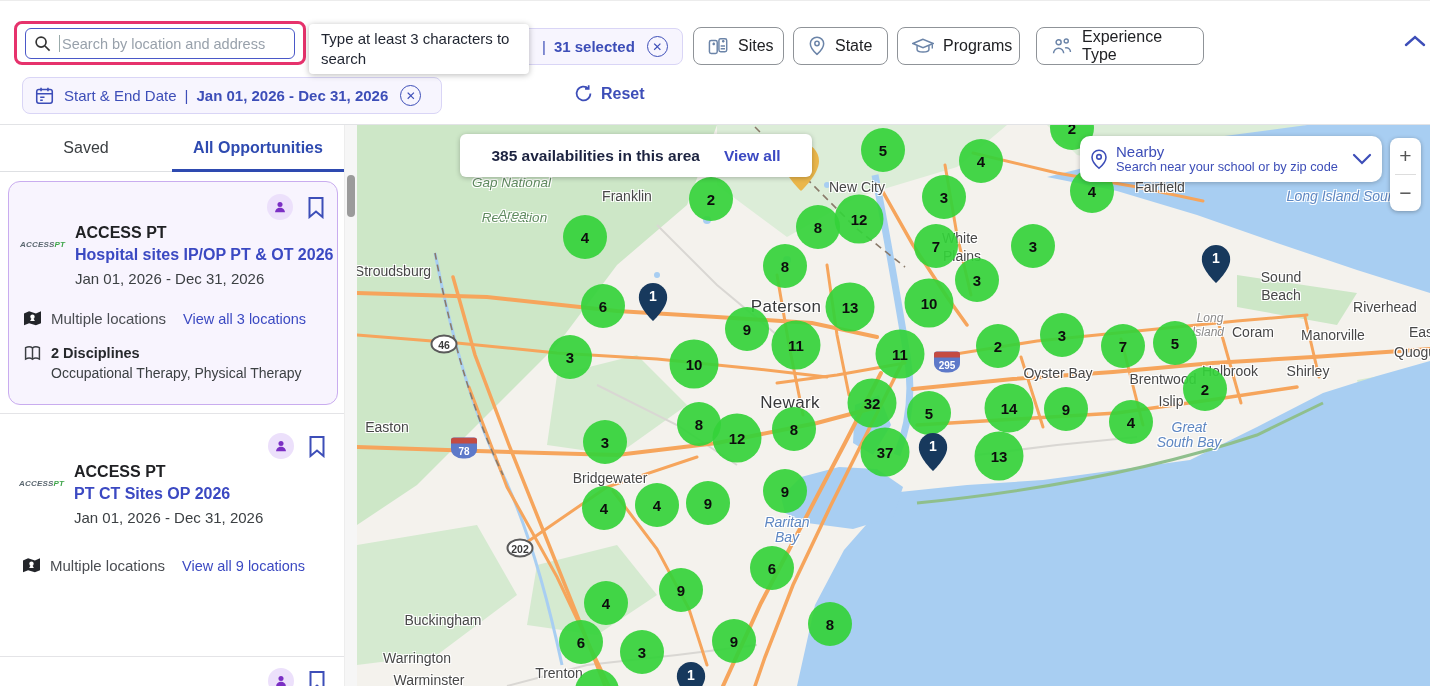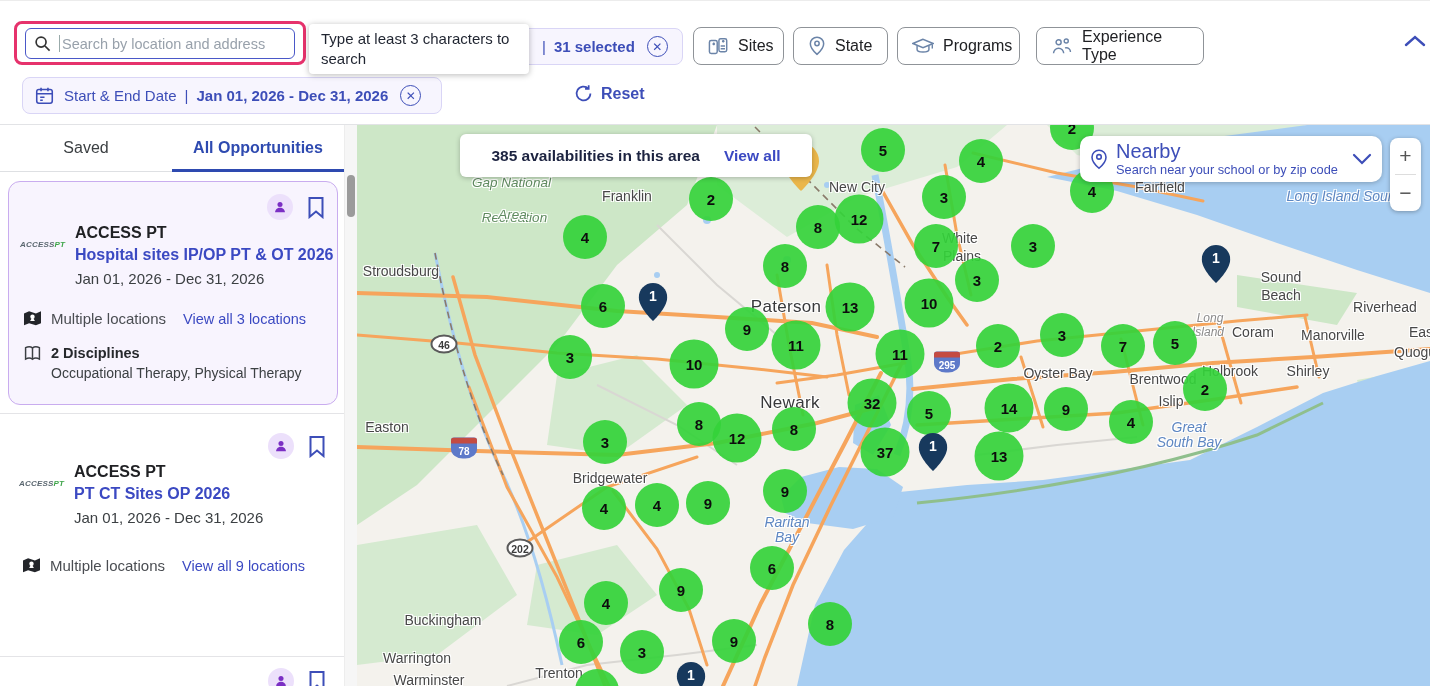--- a/index.html
+++ b/index.html
@@ -62,21 +62,21 @@
   .pin { position:absolute; transform:translate(-50%,-100%); z-index:4; cursor:pointer; }
   .pin .num { position:absolute; left:0; top:5px; width:100%; text-align:center; font-weight:bold; }
   .shield-us { position:absolute; transform:translate(-50%,-50%); width:27px; height:19px; background:#fff; border:2px solid #5a5a5a; border-radius:50%; display:flex; align-items:center; justify-content:center; font-size:10.5px; font-weight:bold; color:#3c3c3c; z-index:2; }
   .shield-i { position:absolute; transform:translate(-50%,-50%); width:26px; height:21px; background:#5d79c9; border-radius:3px 3px 45% 45%; display:flex; align-items:flex-end; justify-content:center; font-size:10px; font-weight:bold; color:#fff; padding-bottom:2px; z-index:2; overflow:hidden; }
   .shield-i::before { content:""; position:absolute; top:0; left:0; width:100%; height:6px; background:#c44b42; }
   .avail-pill { position:absolute; left:103px; top:9px; width:352px; height:43px; background:#fff; border-radius:6px; box-shadow:0 1px 5px rgba(0,0,0,.25); display:flex; align-items:center; justify-content:center; gap:24px; z-index:8; }
   .avail-pill .t1 { font-size:15.5px; font-weight:bold; color:#1c2340; }
   .avail-pill .t2 { font-size:15.5px; font-weight:bold; color:#3b49c2; cursor:pointer; }
   .nearby { position:absolute; left:723px; top:11px; width:302px; height:46px; background:#fff; border-radius:10px; box-shadow:0 1px 5px rgba(0,0,0,.25); display:flex; align-items:center; padding:0 10px; z-index:8; cursor:pointer; }
   .nearby .txt { margin-left:8px; line-height:1.15; }
-  .nearby .t1 { font-size:20px; color:#3d4eb8; }
+  .nearby .t1 { font-size:15px; color:#3d4eb8; }
   .nearby .t2 { font-size:12.8px; color:#3d4eb8; }
   .nearby .chev { margin-left:auto; }
   .zoomctl { position:absolute; left:1033px; top:13px; width:31px; height:73px; background:#fff; border-radius:8px; box-shadow:0 1px 4px rgba(0,0,0,.3); display:flex; flex-direction:column; z-index:8; }
   .zoomctl .zb { flex:1; display:flex; align-items:center; justify-content:center; font-size:21px; color:#555; cursor:pointer; }
   .zoomctl .zdiv { height:1px; background:#ddd; margin:0 5px; }
 </style>
 </head>
 <body>
 
 <div id="app">
@@ -313,21 +313,21 @@
         <path d="M398,2 L448,52 L500,104 L548,142"></path>
         <path d="M78,128 C92,200 112,280 146,350"></path>
       </g>
     </svg>
 
     <div id="map-items">
         <div class="map-label park" style="left:140px;top:57px;">Gap National</div>
         <div class="map-label park" style="left:143px;top:92px;">Recreation</div>
         <div class="map-label park" style="left:141px;top:89px;">Area</div>
         <div class="map-label " style="left:270px;top:71px;">Franklin</div>
-        <div class="map-label " style="left:36px;top:146px;margin-left:8px;">Stroudsburg</div>
+        <div class="map-label " style="left:36px;top:146px;">Stroudsburg</div>
         <div class="map-label " style="left:500px;top:62px;">New City</div>
         <div class="map-label " style="left:603px;top:113px;">White</div>
         <div class="map-label " style="left:605px;top:131px;">Plains</div>
         <div class="map-label " style="left:803px;top:62px;">Fairfield</div>
         <div class="map-label water" style="left:988px;top:71px;">Long Island Sound</div>
         <div class="map-label " style="left:924px;top:152px;">Sound</div>
         <div class="map-label " style="left:924px;top:170px;">Beach</div>
         <div class="map-label " style="left:1028px;top:182px;">Riverhead</div>
         <div class="map-label tiny" style="left:853px;top:193px;">Long</div>
         <div class="map-label tiny" style="left:851px;top:207px;">Island</div>

